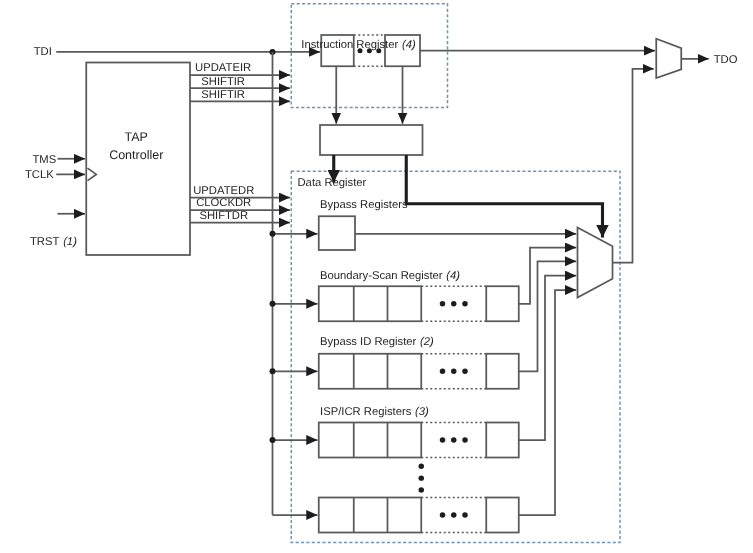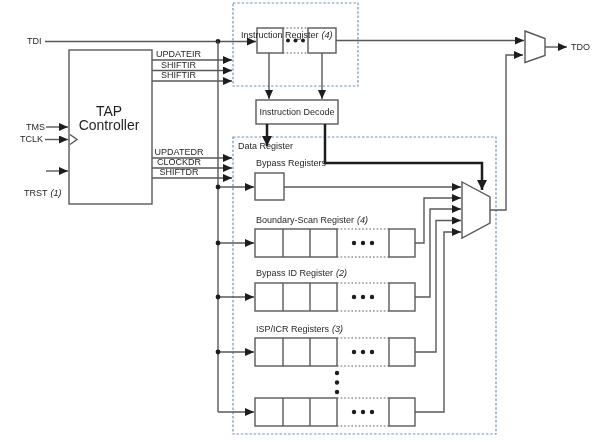--- a/index.html
+++ b/index.html
@@ -7,21 +7,21 @@
     --background:#ffffff; --text:#231f20;
   }
   html,body{margin:0;padding:0;background:var(--background);}
   .canvas{position:relative;width:602px;height:442px;background:var(--background);
     font-family:"Liberation Sans",sans-serif;color:var(--text);overflow:hidden;}
   .layer{position:absolute;left:0;top:0;}
   .lbl{position:absolute;font-size:9px;line-height:10px;white-space:nowrap;color:var(--text);}
   .lbl i{font-style:italic;margin-left:3px;}
   .ralign{text-align:center;}
   .tap-title{position:absolute;left:69px;top:104px;width:80px;text-align:center;
-    font-size:14px;line-height:14px;}
+    font-size:10px;line-height:14px;}
   .decode-lbl{position:absolute;left:256px;top:100px;width:82px;height:24px;
     display:flex;align-items:center;justify-content:center;font-size:9px;}
   
   .wire{stroke:var(--wire);stroke-width:1.4;fill:none;}
   .thick{stroke:var(--ink);stroke-width:2.5;fill:none;}
   .boxs{fill:#fff;stroke:var(--wire);stroke-width:1.4;}
   .dashbox{fill:none;stroke:var(--dashed-box);stroke-width:1.2;stroke-dasharray:2.5 1.8;}
   .celldash{stroke:var(--wire);stroke-width:1.2;fill:none;stroke-dasharray:1.6 2;}
   .dot{fill:var(--ink);}
   .arrow-fill{fill:var(--ink);}
@@ -190,21 +190,20 @@
   <div class="lbl ralign" style="left:150px;top:70px;width:57px;">SHIFTIR</div>
 
   <div class="lbl ralign" style="left:150px;top:147px;width:58px;">UPDATEDR</div>
   <div class="lbl ralign" style="left:150px;top:157px;width:58px;">CLOCKDR</div>
   <div class="lbl ralign" style="left:150px;top:167px;width:58px;">SHIFTDR</div>
 
   <div class="lbl" style="left:241px;top:6px;margin-top:24px;">
     <span>Instruction Register</span><i>(4)</i>
   </div>
 
-  <div class="decode-lbl">Instruction Decode</div>
 
   <div class="lbl" style="left:571px;top:42px;">TDO</div>
 
   <div class="lbl" style="left:238px;top:141px;">Data Register</div>
 
   <div class="lbl" style="left:256px;top:158px;">Bypass Registers</div>
 
   <div class="lbl" style="left:256px;top:215px;">
     <span>Boundary-Scan Register</span><i>(4)</i>
   </div>

